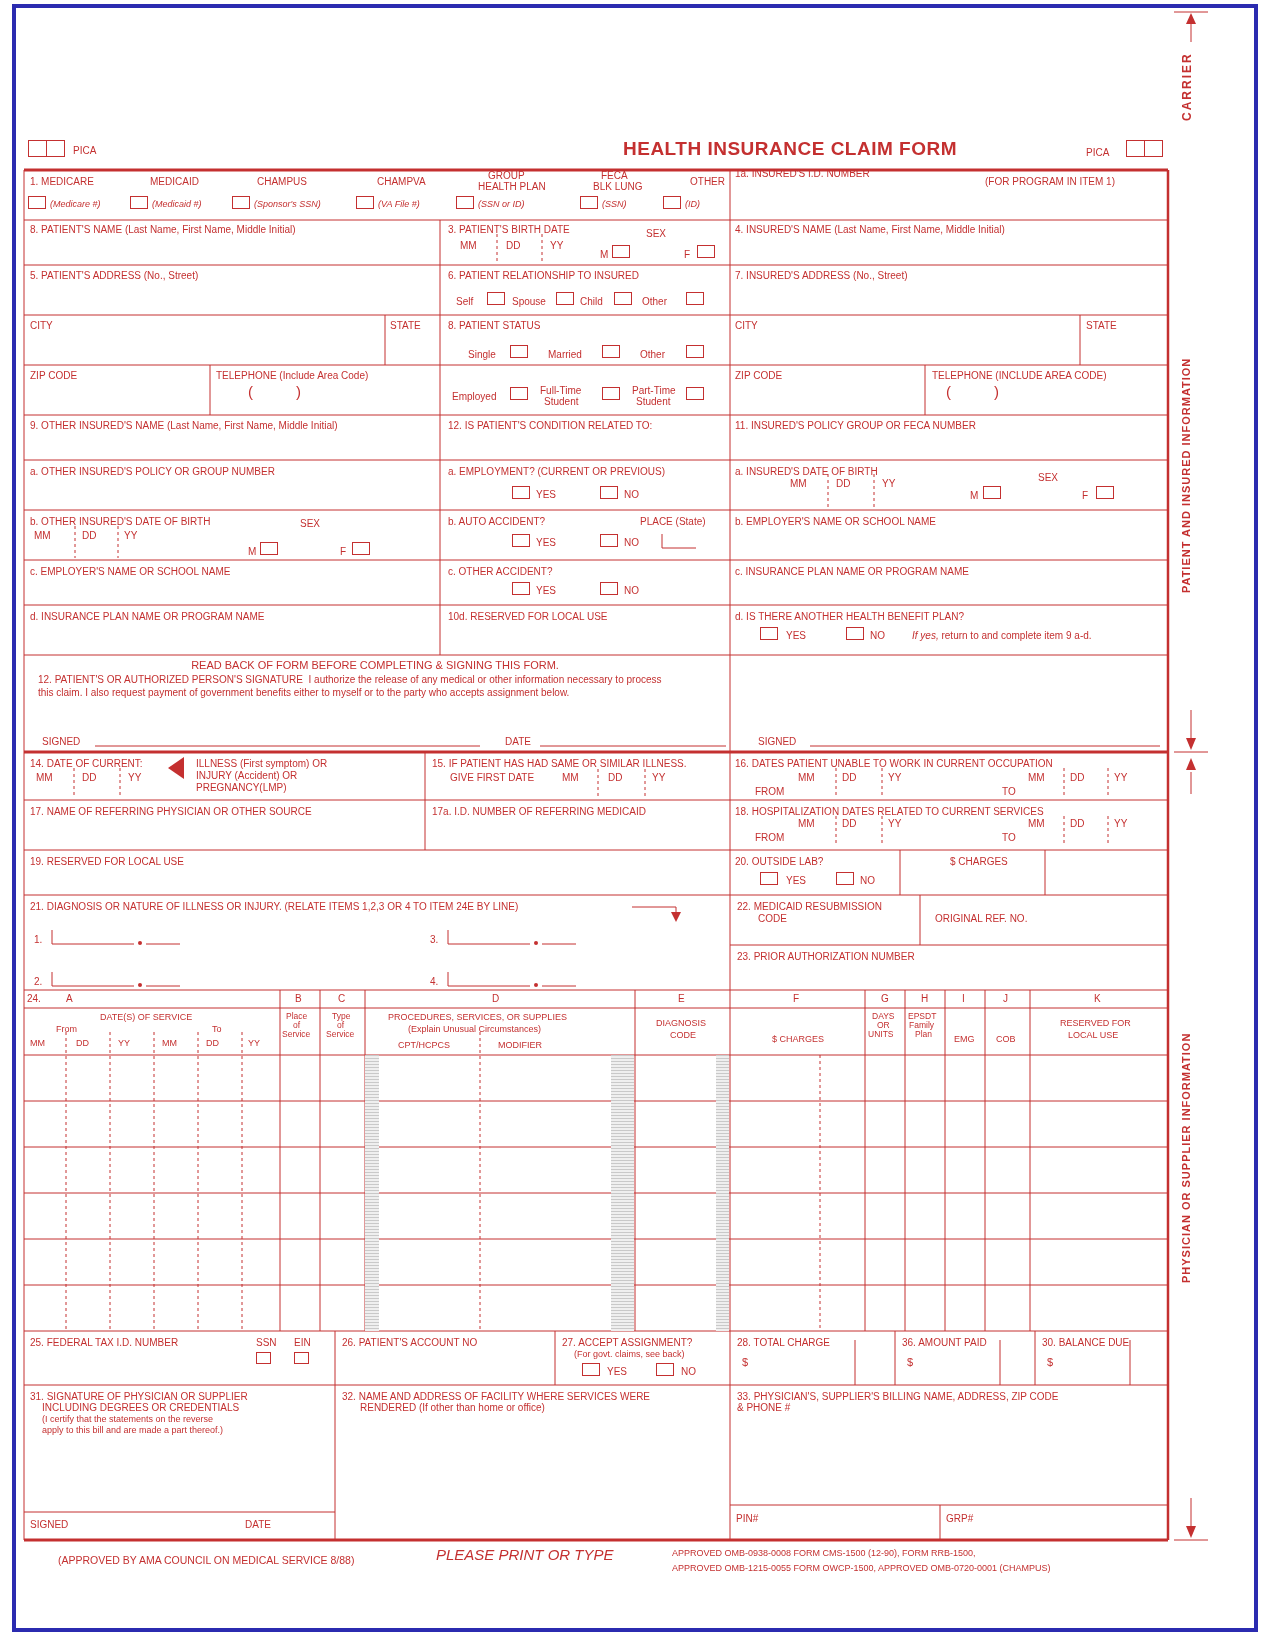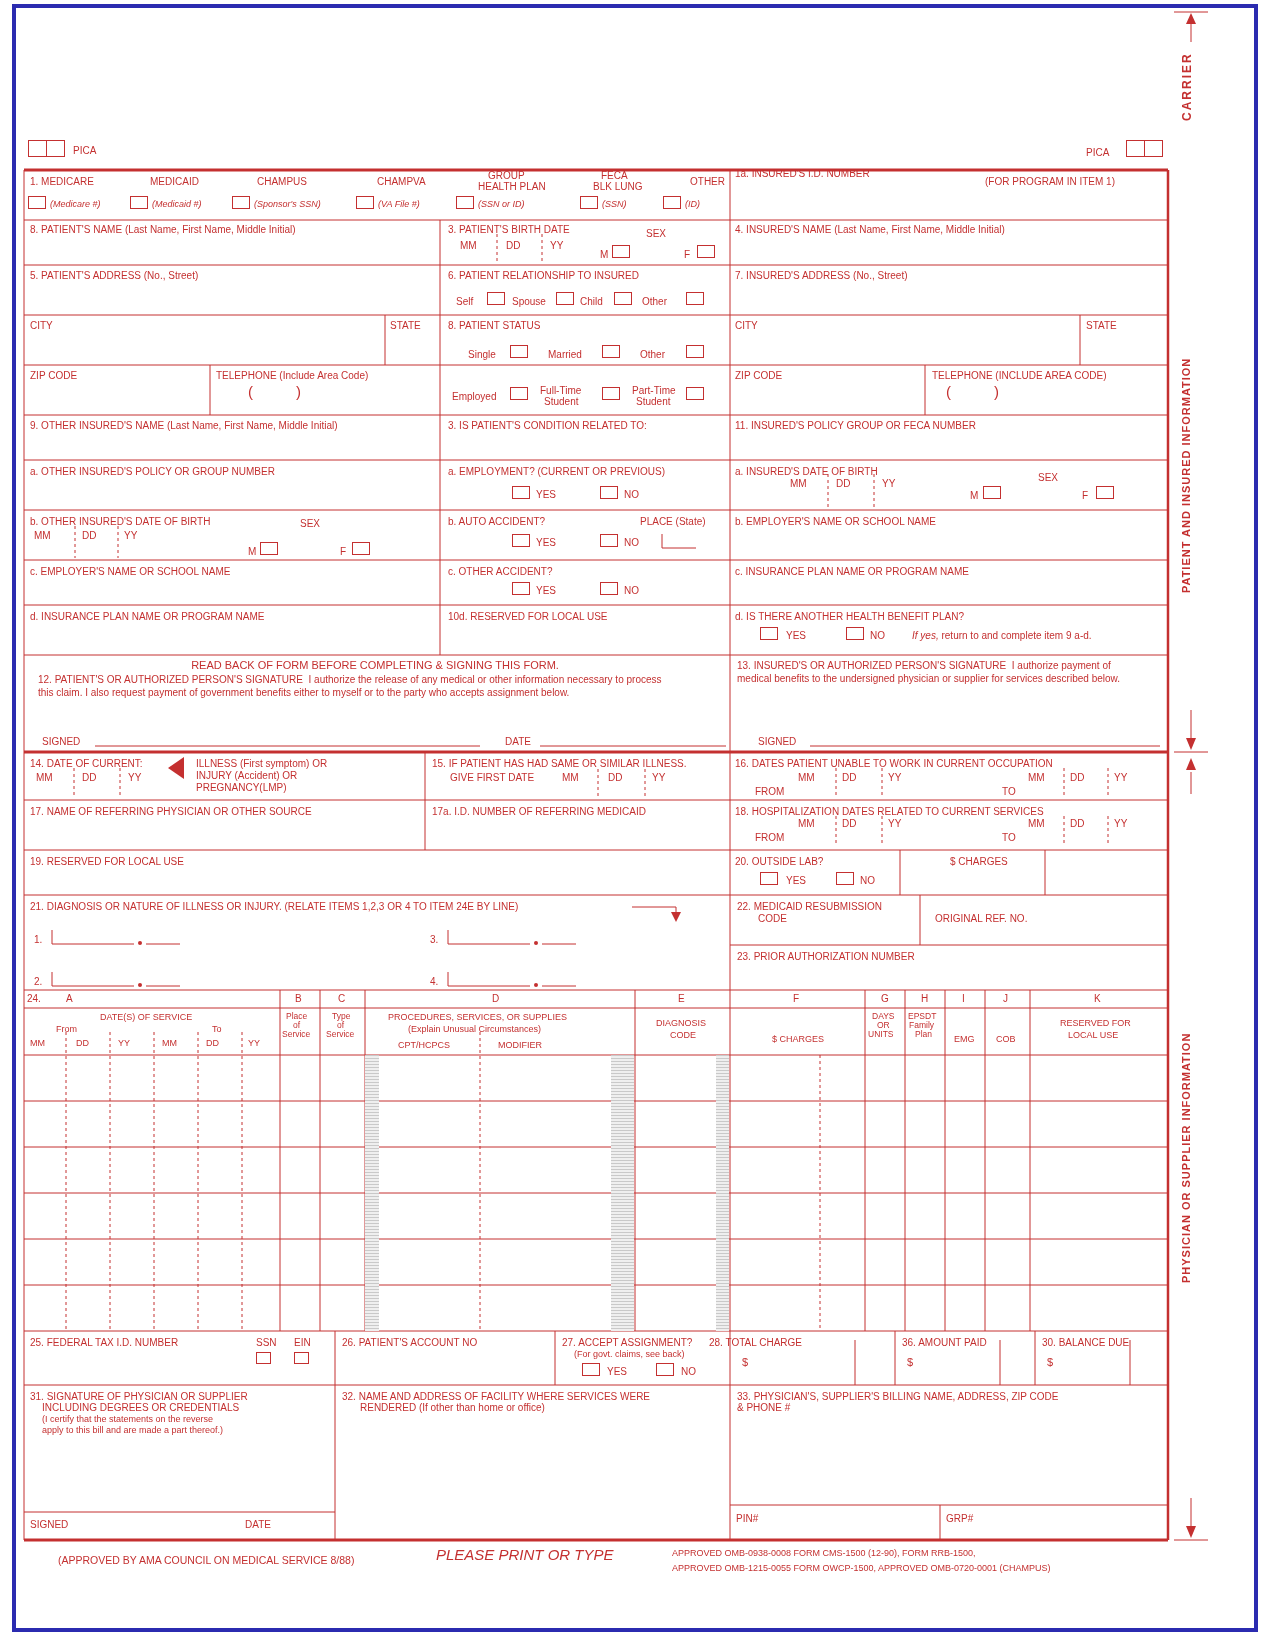--- a/index.html
+++ b/index.html
@@ -81,20 +81,21 @@
     </g>
   </svg>
 
   <div class="hatch" style="left:365px;top:1055px;width:14px;height:276px"></div>
   <div class="hatch" style="left:611px;top:1055px;width:23px;height:276px"></div>
   <div class="hatch" style="left:716px;top:1055px;width:13px;height:276px"></div>
 
   <div class="cb pica-box" style="left:28px;top:140px"></div>
   <div class="cb pica-box" style="left:46px;top:140px"></div>
   <div class="L" style="left:73px;top:145px">PICA</div>
+  <div class="title ctr" style="left:560px;top:138px;width:460px">HEALTH INSURANCE CLAIM FORM</div>
   <div class="L" style="left:1086px;top:147px">PICA</div>
   <div class="cb pica-box" style="left:1126px;top:140px"></div>
   <div class="cb pica-box" style="left:1144px;top:140px"></div>
 
   <div class="L" style="left:30px;top:176px">1. MEDICARE</div>
   <div class="L" style="left:150px;top:176px">MEDICAID</div>
   <div class="L" style="left:257px;top:176px">CHAMPUS</div>
   <div class="L" style="left:377px;top:176px">CHAMPVA</div>
   <div class="L" style="left:488px;top:170px">GROUP</div>
   <div class="L" style="left:478px;top:181px">HEALTH PLAN</div>
@@ -165,21 +166,21 @@
   <div class="cb" style="left:602px;top:387px"></div>
   <div class="L" style="left:632px;top:385px">Part-Time</div>
   <div class="L" style="left:636px;top:396px">Student</div>
   <div class="cb" style="left:686px;top:387px"></div>
   <div class="L" style="left:735px;top:370px">ZIP CODE</div>
   <div class="L" style="left:932px;top:370px">TELEPHONE (INCLUDE AREA CODE)</div>
   <div class="L" style="left:946px;top:386px;font-size:15px">(</div>
   <div class="L" style="left:994px;top:386px;font-size:15px">)</div>
 
   <div class="L" style="left:30px;top:420px">9. OTHER INSURED'S NAME (Last Name, First Name, Middle Initial)</div>
-  <div class="L" style="left:448px;top:420px">3. IS PATIENT'S CONDITION RELATED TO:</div>
+  <div class="L" style="left:448px;top:420px">12. IS PATIENT'S CONDITION RELATED TO:</div>
   <div class="L" style="left:735px;top:420px">11. INSURED'S POLICY GROUP OR FECA NUMBER</div>
 
   <div class="L" style="left:30px;top:466px">a. OTHER INSURED'S POLICY OR GROUP NUMBER</div>
   <div class="L" style="left:448px;top:466px">a. EMPLOYMENT? (CURRENT OR PREVIOUS)</div>
   <div class="cb" style="left:512px;top:486px"></div>
   <div class="L" style="left:536px;top:489px">YES</div>
   <div class="cb" style="left:600px;top:486px"></div>
   <div class="L" style="left:624px;top:489px">NO</div>
   <div class="L" style="left:735px;top:466px">a. INSURED'S DATE OF BIRTH</div>
   <div class="L" style="left:790px;top:478px">MM</div>
@@ -222,21 +223,20 @@
   <div class="cb" style="left:760px;top:627px"></div>
   <div class="L" style="left:786px;top:630px">YES</div>
   <div class="cb" style="left:846px;top:627px"></div>
   <div class="L" style="left:870px;top:630px">NO</div>
   <div class="L" style="left:912px;top:630px"><span class="b i">If yes,</span> <span>return to and complete item 9 a-d.</span></div>
 
   <div class="L L11 b ctr" style="left:75px;top:659px;width:600px">READ BACK OF FORM BEFORE COMPLETING &amp; SIGNING THIS FORM.</div>
   <div class="L wrap" style="left:38px;top:673px;width:640px;line-height:13px"><span>12. PATIENT'S OR AUTHORIZED PERSON'S SIGNATURE</span>&nbsp; <span>I authorize the release of any medical or other information necessary to process this claim. I also request payment of government benefits either to myself or to the party who accepts assignment below.</span></div>
   <div class="L" style="left:42px;top:736px">SIGNED</div>
   <div class="L" style="left:505px;top:736px">DATE</div>
-  <div class="L wrap" style="left:737px;top:660px;width:410px;line-height:12.5px"><span>13. INSURED'S OR AUTHORIZED PERSON'S SIGNATURE</span>&nbsp; <span>I authorize payment of medical benefits to the undersigned physician or supplier for services described below.</span></div>
   <div class="L" style="left:758px;top:736px">SIGNED</div>
 
   <div class="L" style="left:30px;top:758px">14. DATE OF CURRENT:</div>
   <div class="L" style="left:36px;top:772px">MM</div>
   <div class="L" style="left:82px;top:772px">DD</div>
   <div class="L" style="left:128px;top:772px">YY</div>
   <div class="L" style="left:196px;top:758px">ILLNESS (First symptom) OR</div>
   <div class="L" style="left:196px;top:770px">INJURY (Accident) OR</div>
   <div class="L" style="left:196px;top:782px">PREGNANCY(LMP)</div>
   <div class="L" style="left:432px;top:758px">15. IF PATIENT HAS HAD SAME OR SIMILAR ILLNESS.</div>
@@ -341,21 +341,21 @@
   <div class="L" style="left:294px;top:1337px">EIN</div>
   <div class="cb cbs" style="left:256px;top:1352px"></div>
   <div class="cb cbs" style="left:294px;top:1352px"></div>
   <div class="L" style="left:342px;top:1337px">26. PATIENT'S ACCOUNT NO</div>
   <div class="L" style="left:562px;top:1337px">27. ACCEPT ASSIGNMENT?</div>
   <div class="L L9" style="left:574px;top:1349px">(For govt. claims, see back)</div>
   <div class="cb" style="left:582px;top:1363px"></div>
   <div class="L" style="left:607px;top:1366px">YES</div>
   <div class="cb" style="left:656px;top:1363px"></div>
   <div class="L" style="left:681px;top:1366px">NO</div>
-  <div class="L" style="left:709px;top:1337px">28. TOTAL CHARGE</div>
+  <div class="L" style="left:737px;top:1337px">28. TOTAL CHARGE</div>
   <div class="L L11" style="left:742px;top:1356px">$</div>
   <div class="L" style="left:902px;top:1337px">36. AMOUNT PAID</div>
   <div class="L L11" style="left:907px;top:1356px">$</div>
   <div class="L" style="left:1042px;top:1337px">30. BALANCE DUE</div>
   <div class="L L11" style="left:1047px;top:1356px">$</div>
 
   <div class="L" style="left:30px;top:1391px">31. SIGNATURE OF PHYSICIAN OR SUPPLIER</div>
   <div class="L" style="left:42px;top:1402px">INCLUDING DEGREES OR CREDENTIALS</div>
   <div class="L L9" style="left:42px;top:1414px">(I certify that the statements on the reverse</div>
   <div class="L L9" style="left:42px;top:1425px">apply to this bill and are made a part thereof.)</div>

